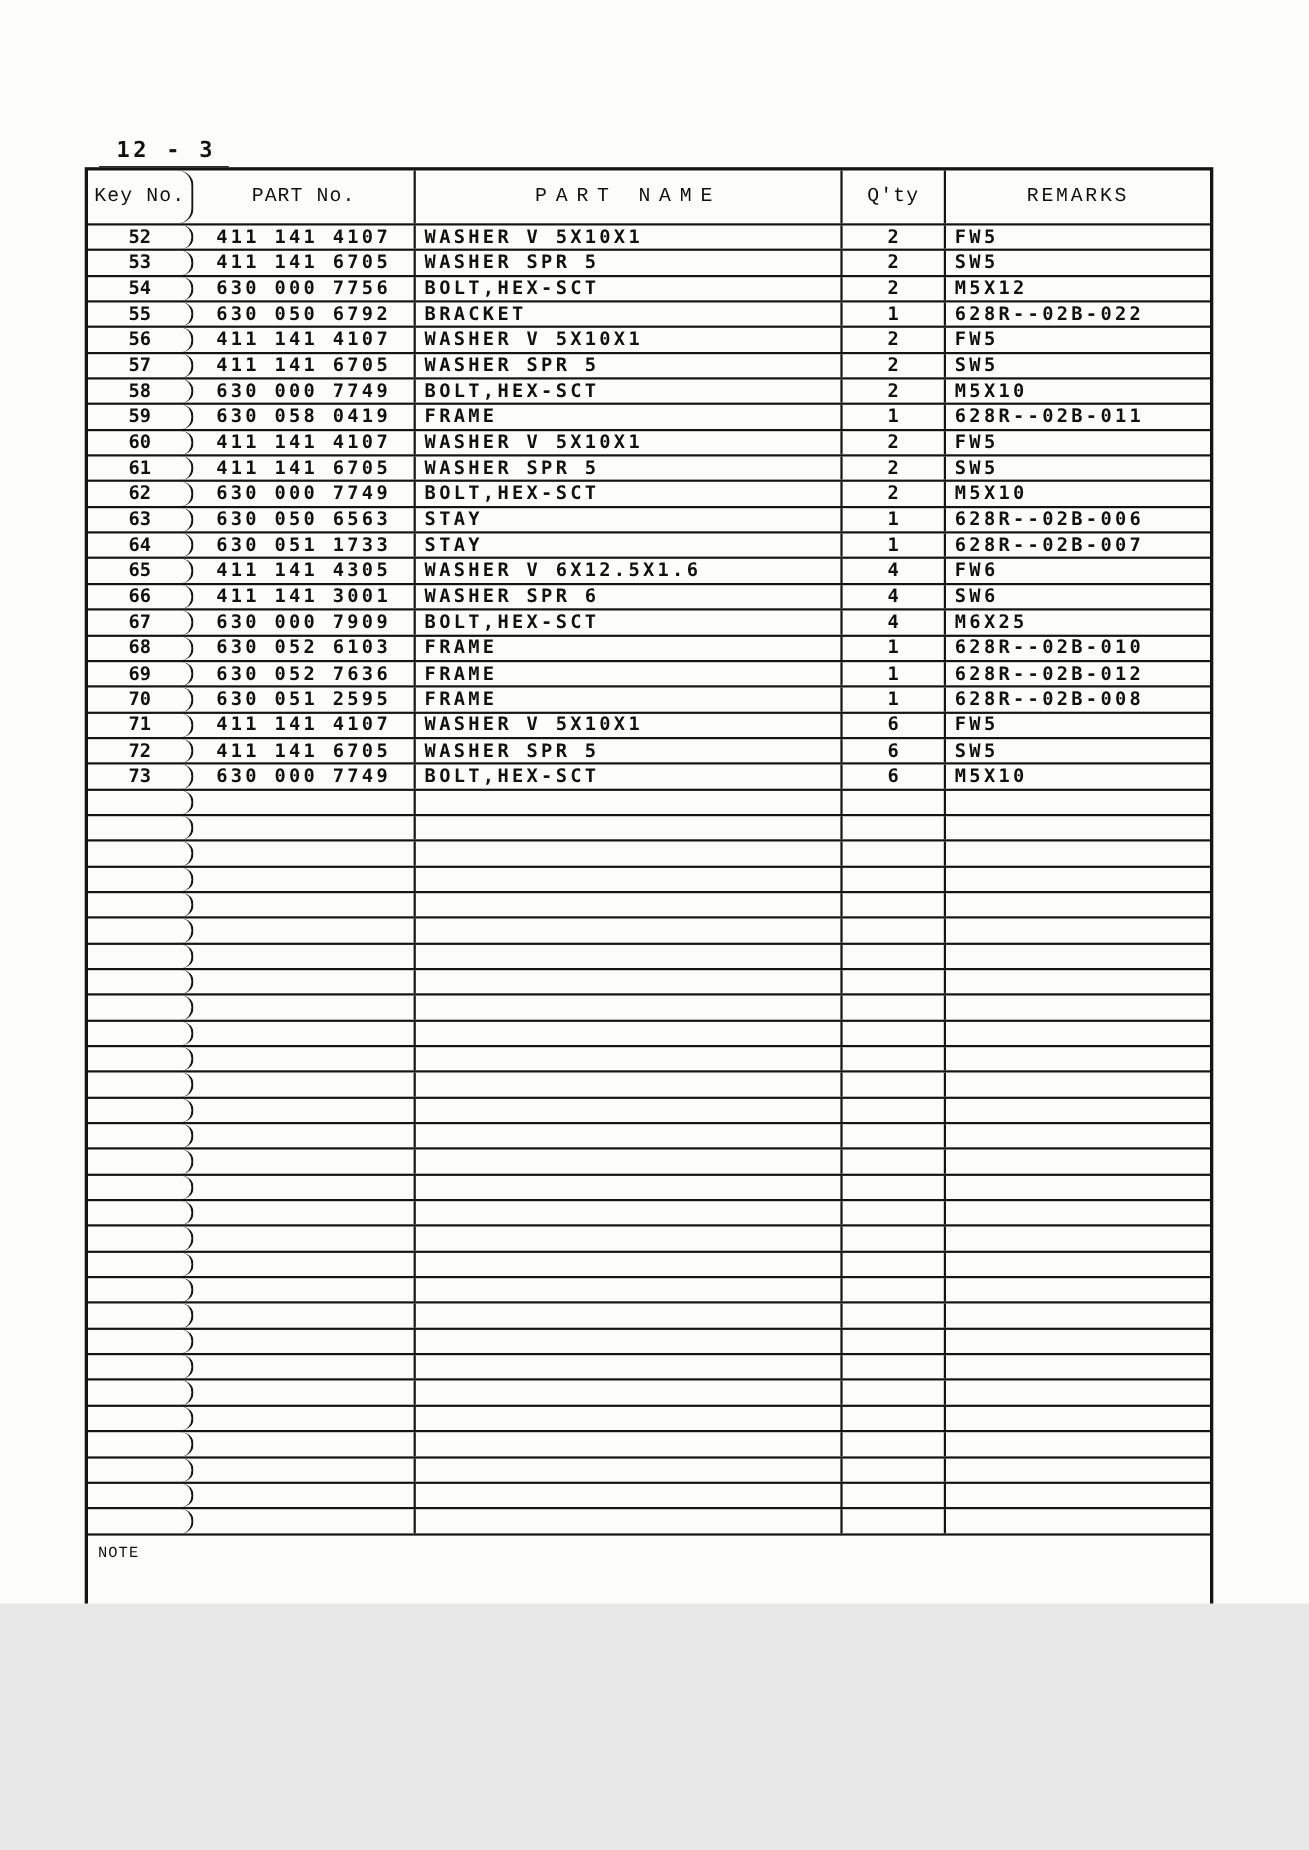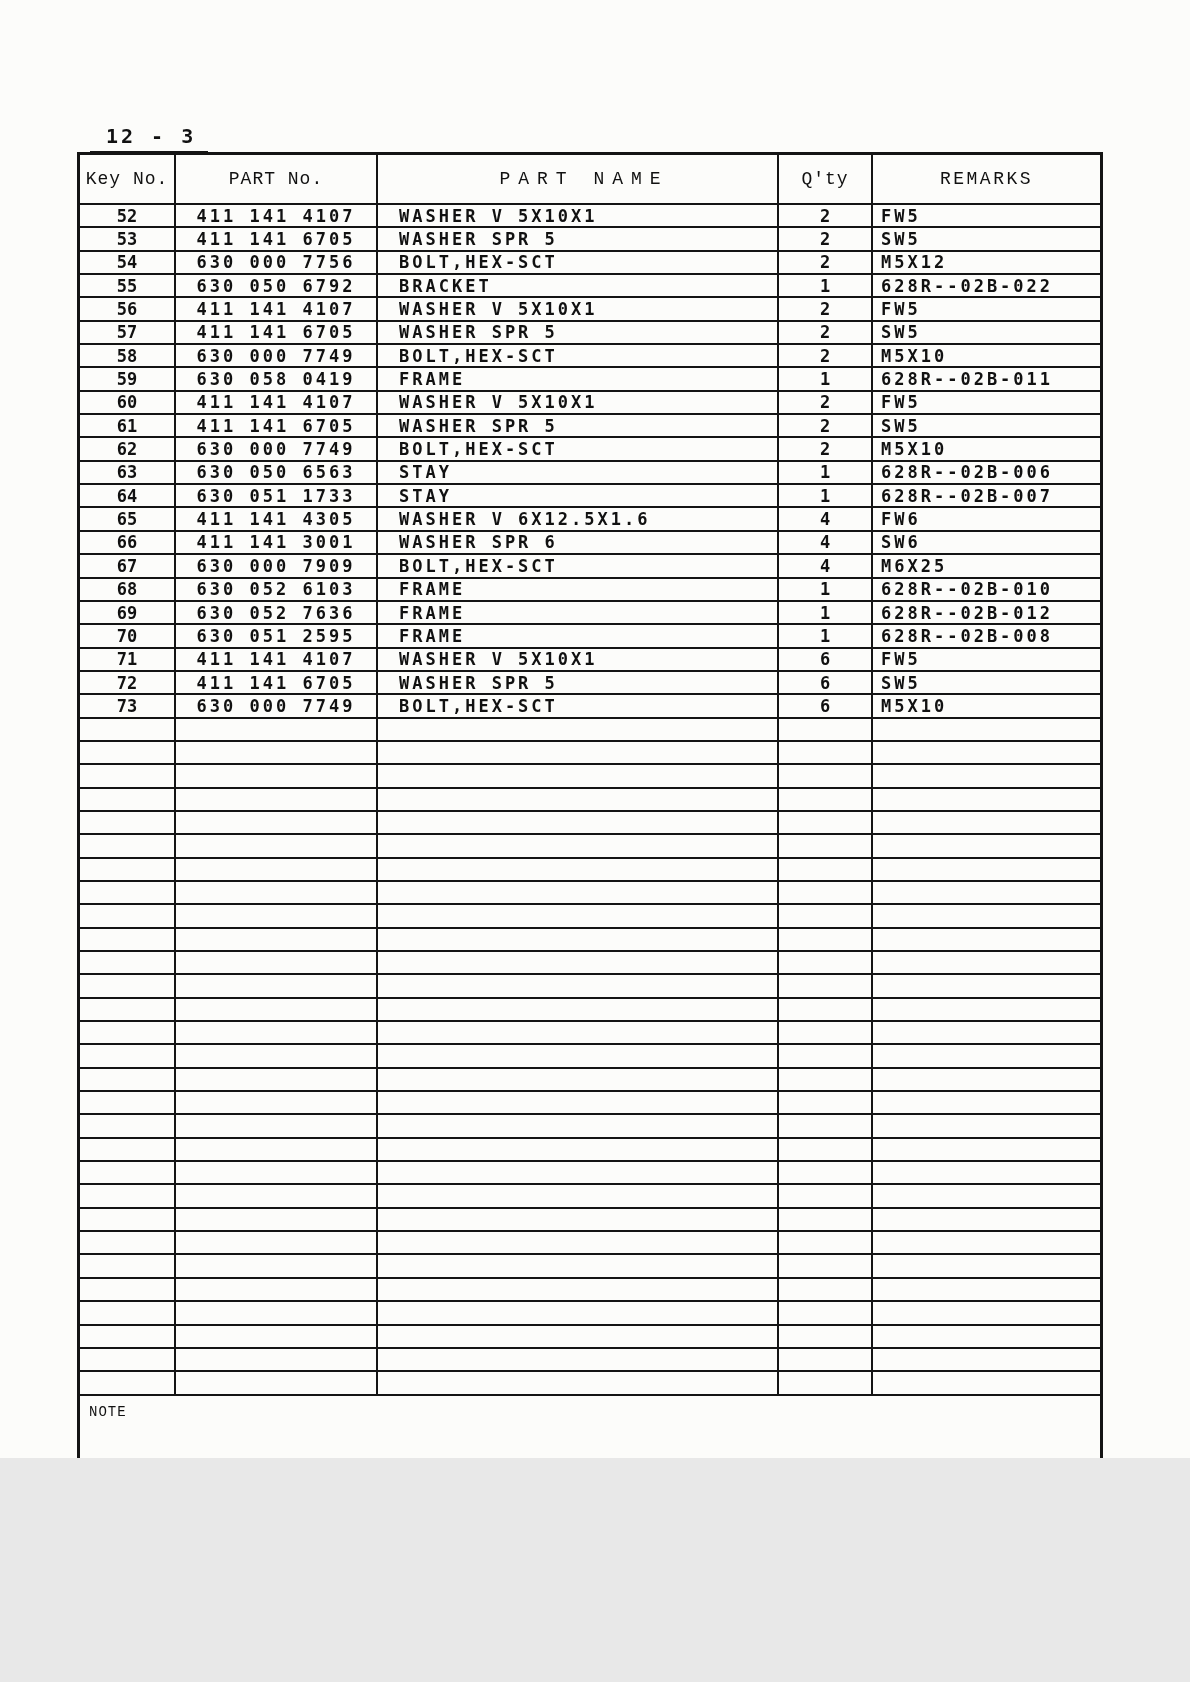--- a/index.html
+++ b/index.html
@@ -44,23 +44,23 @@
     box-sizing:border-box;
     display:flex;align-items:stretch;
     font:bold 17px "DejaVu Sans Mono",monospace;
     text-align:right;
   }
   .cell{
     box-sizing:border-box;
     display:flex;align-items:center;
     overflow:hidden;white-space:nowrap;
   }
-  .c0{width:96px;border-right:2px solid #141414;justify-content:center;}
+  .c0{width:96px;border-right:2px solid #141414;justify-content:center;border-radius:14px;}
   .c1{width:202px;border-right:2px solid #141414;justify-content:center;letter-spacing:3px;}
-  .c2{width:388px;border-right:2px solid #141414;justify-content:flex-start;padding-left:8px;letter-spacing:3px;margin-left:13px;}
+  .c2{width:388px;border-right:2px solid #141414;justify-content:flex-start;padding-left:8px;letter-spacing:3px;}
   .c3{width:94px;border-right:2px solid #141414;justify-content:center;}
   .c4{flex:1;justify-content:flex-start;padding-left:8px;letter-spacing:3px;}
   .thead .c0{letter-spacing:1px;padding-left:0;}
   .thead .c1{letter-spacing:1px;text-align:right;}
   .thead .c2{letter-spacing:8px;padding-left:0;justify-content:center;}
   .thead .c3{letter-spacing:1px;}
   .thead .c4{letter-spacing:2.5px;padding-left:0;justify-content:center;}
   .note-area{
     flex:1;
     padding:8px 0 0 9px;

